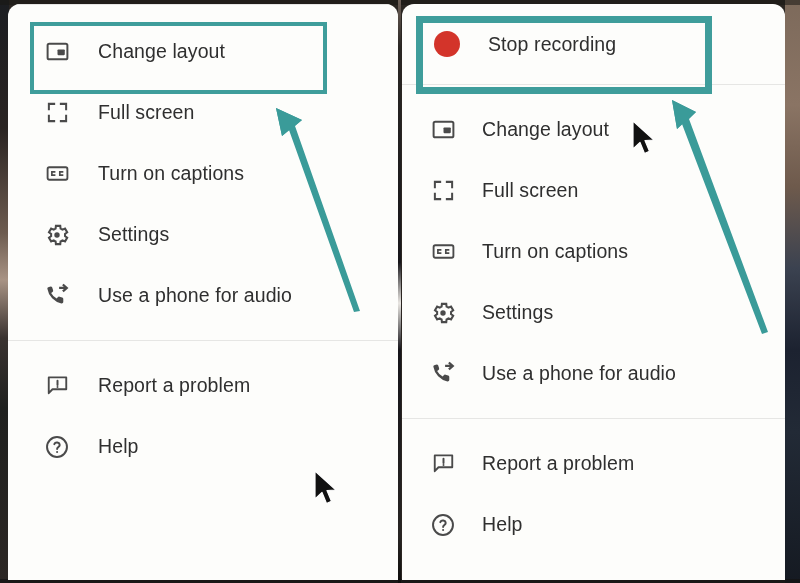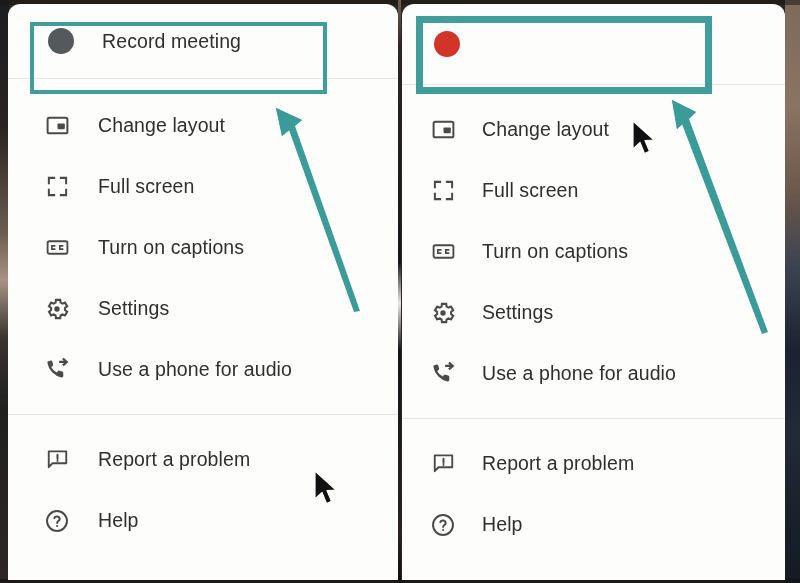--- a/index.html
+++ b/index.html
@@ -108,24 +108,20 @@
 
   <div class="backdrop-left"></div>
   <div class="backdrop-right"></div>
   <div class="backdrop-top"></div>
   <div class="backdrop-bottom"></div>
 
   <div class="panel panel-left">
 
     <div class="menu">
 
-      <div class="row row-record">
-        <span class="dot" style="background: rgb(84, 90, 92);"></span>
-        <span class="lbl">Record meeting</span>
-      </div>
 
       <div class="divider"></div>
 
       <div class="group-a">
 
         <div class="row">
           <span class="ico">
             <svg width="25" height="25" viewBox="0 0 24 24" fill="none" stroke="currentColor" stroke-width="1.9">
               <rect x="2.5" y="4.5" width="19" height="15" rx="1.6"></rect>
               <rect x="12" y="10" width="7" height="5.5" rx="0.8" fill="currentColor" stroke="none"></rect>
@@ -209,20 +205,21 @@
 
     <div class="hl hl-left" style="border-color: rgb(63, 157, 155);"></div>
   </div>
 
   <div class="panel panel-right">
 
     <div class="menu">
 
       <div class="row row-record">
         <span class="dot rec" style="background: rgb(211, 52, 42);"></span>
+        <span class="lbl">Stop recording</span>
       </div>
 
       <div class="divider"></div>
 
       <div class="group-a">
 
         <div class="row">
           <span class="ico">
             <svg width="25" height="25" viewBox="0 0 24 24" fill="none" stroke="currentColor" stroke-width="1.9">
               <rect x="2.5" y="4.5" width="19" height="15" rx="1.6"></rect>

